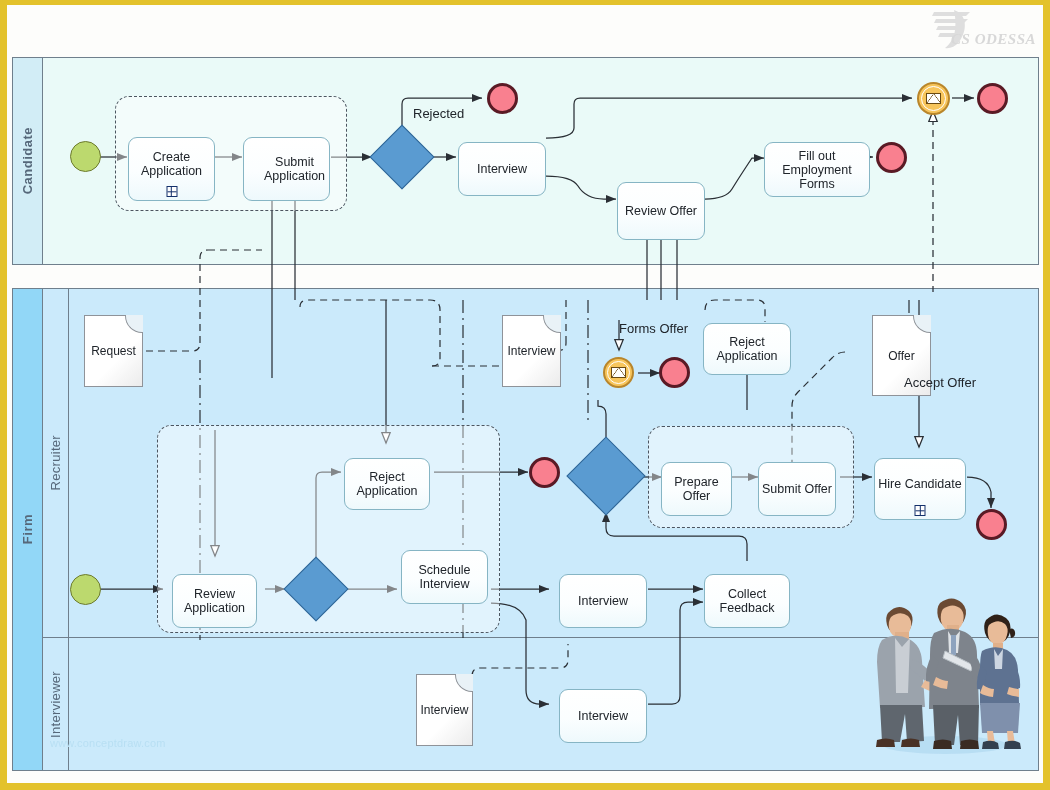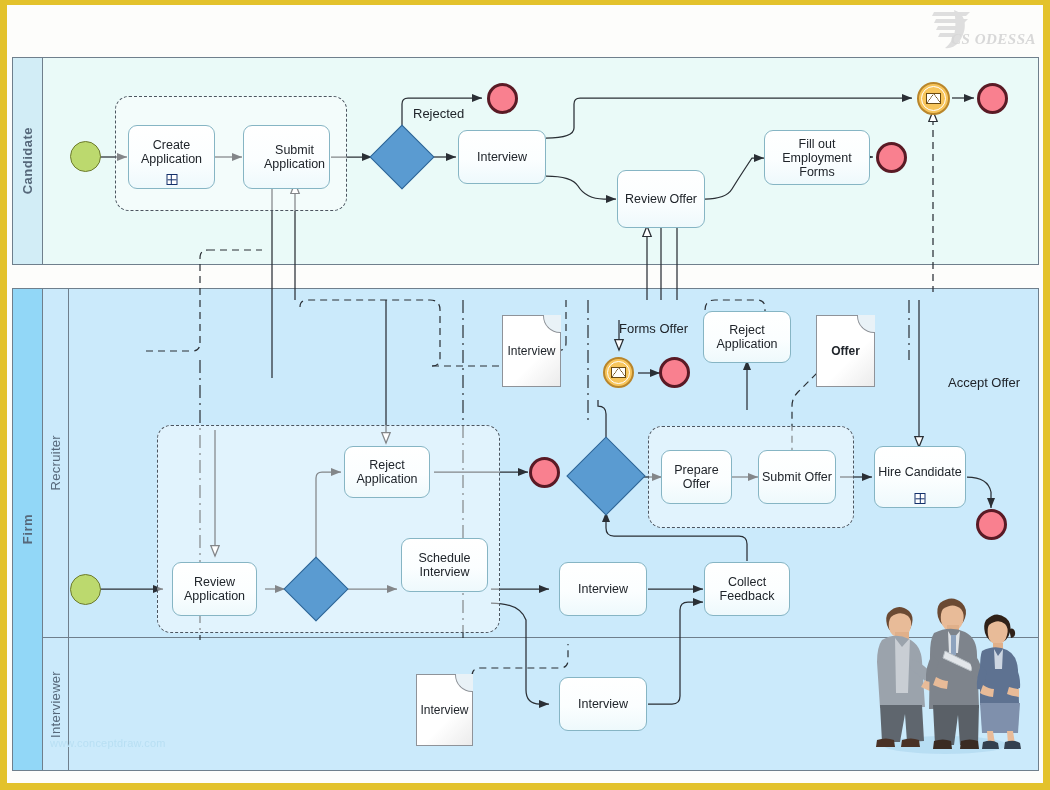--- a/index.html
+++ b/index.html
@@ -73,20 +73,21 @@
 
   
   .task{
     position:absolute;box-sizing:border-box;
     background:linear-gradient(180deg,#ffffff 0%,#fbfeff 55%,#eef9fc 100%);
     border:1px solid #86b5c4;border-radius:9px;
     display:flex;align-items:center;justify-content:center;
     text-align:center;line-height:1.12;
     font-family:"Liberation Sans", sans-serif;font-size:12.5px;color:#20252b;
     box-shadow:0 0 0 0 rgba(0,0,0,0);
+    margin-top:12px;
   }
   .task .tlabel{display:block;padding:0 3px;}
   .task.hasmarker{padding-bottom:11px;}
   .marker-sub{
     position:absolute;left:50%;bottom:3px;transform:translateX(-50%);
     width:11px;height:11px;border:1.4px solid #13306b;box-sizing:border-box;
     background:#fff;
   }
   .marker-sub:before{content:"";position:absolute;left:50%;top:0;bottom:0;width:1.4px;background:#13306b;transform:translateX(-50%);}
   .marker-sub:after{content:"";position:absolute;top:50%;left:0;right:0;height:1.4px;background:#13306b;transform:translateY(-50%);}
@@ -340,33 +341,37 @@
 
   <div class="event ev-end" style="left:876px;top:142px;width:31px;height:31px;"></div>
 
   <div class="event ev-msg" style="left:917px;top:82px;width:33px;height:33px;">
     <span class="ring"></span>
     <span class="env"></span>
   </div>
 
   <div class="event ev-end" style="left:977px;top:83px;width:31px;height:31px;"></div>
 
+  <div class="dataobj" style="left:84px;top:315px;width:59px;height:72px;">
+    <span class="fold"></span>
+    <span>Request</span>
+  </div>
 
   <div class="dataobj" style="left:502px;top:315px;width:59px;height:72px;">
     <span class="fold"></span>
     <span>Interview</span>
   </div>
 
-  <div class="dataobj" style="left:816px;top:315px;width:59px;height:72px;font-weight:bold;">
+  <div class="dataobj" style="left:872px;top:315px;width:59px;height:81px;">
     <span class="fold"></span>
     <span>Offer</span>
   </div>
 
   <div class="flowlabel" style="left:619px;top:321px;">Forms Offer</div>
-  <div class="flowlabel" style="left:948px;top:375px;">Accept Offer</div>
+  <div class="flowlabel" style="left:904px;top:375px;">Accept Offer</div>
 
   <div class="event ev-msg" style="left:603px;top:357px;width:31px;height:31px;">
     <span class="ring"></span>
     <span class="env"></span>
   </div>
 
   <div class="event ev-end" style="left:659px;top:357px;width:31px;height:31px;"></div>
 
   <div class="task" style="left:703px;top:311px;width:88px;height:52px;">
     <span class="tlabel">Reject Application</span>

